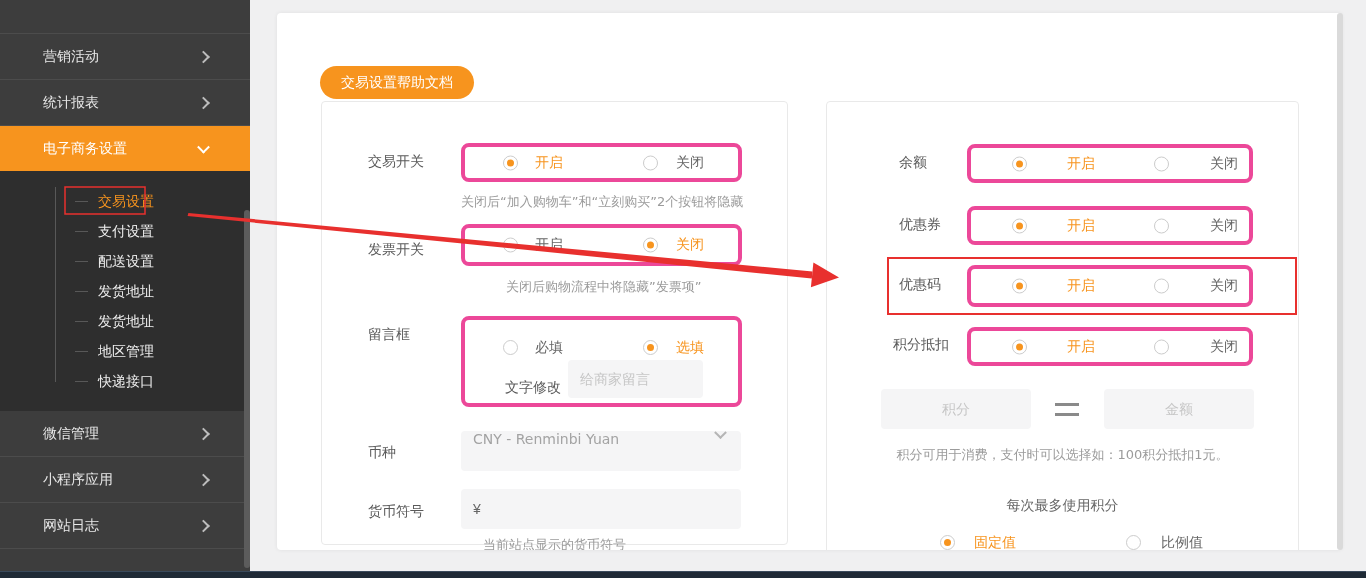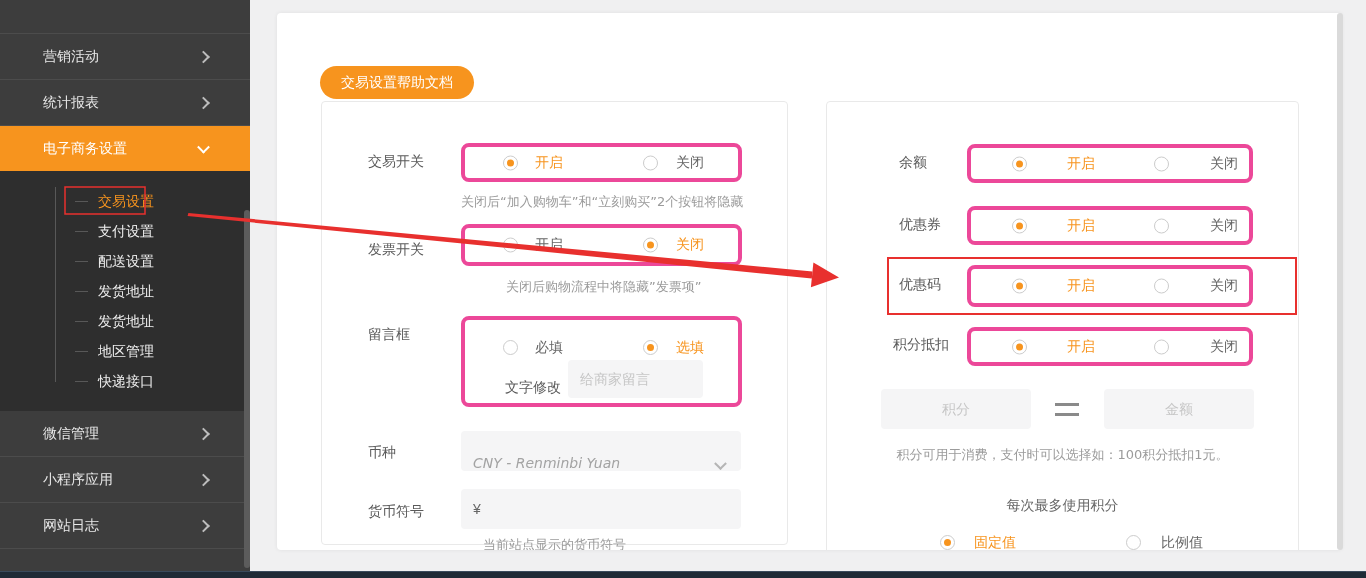--- a/index.html
+++ b/index.html
@@ -40,22 +40,22 @@
   .sw-box { position:absolute; background:#fff; border:4px solid #ec4899; border-radius:8px; }
   .radio { position:absolute; width:15px; height:15px; border:1px solid #ccc; border-radius:50%; background:#fff; cursor:pointer; }
   .radio.sel::after { content:''; position:absolute; left:3px; top:3px; width:7px; height:7px; border-radius:50%; background:#f7941e; }
   .rlab { position:absolute; font-size:14px; color:#666; white-space:nowrap; cursor:pointer; }
   .rlab.sel { color:#f7941e; }
   .mid { top:50%; transform:translateY(-50%); }
   .ginput { position:absolute; background:#f5f5f6; border:0; border-radius:4px; color:#666;
             font-family:Liberation Sans, sans-serif; font-size:14px; padding:0 12px; outline:none; }
   .ginput::placeholder { color:#c6c6c6; }
   .ginput.center { text-align:center; }
-  .gselect { position:absolute; background:#f5f5f6; border-radius:4px; display:flex; align-items:flex-end;
-             justify-content:space-between; padding:0 16px 0 12px; color:#a3a3a3; cursor:pointer;font-style:italic; }
+  .gselect { position:absolute; background:#f5f5f6; border-radius:4px; display:flex; align-items:flex-start;
+             justify-content:space-between; padding:0 16px 0 12px; color:#a3a3a3; cursor:pointer; }
   .gselect .sel-chev { width:9px; height:9px; border-right:2px solid #b5b5b5; border-bottom:2px solid #b5b5b5;
                        transform:rotate(45deg) translate(-2px,-2px); }
   .equals { position:absolute; width:24px; height:13px; border-top:3px solid #8a8a8a; border-bottom:3px solid #8a8a8a; }
   .centered { left:0; width:100%; text-align:center; white-space:nowrap; }
   
   .annotations { position:absolute; left:0; top:0; width:1366px; height:578px; z-index:40; pointer-events:none; }
   .taskbar { position:absolute; left:0; bottom:0; width:1366px; height:7px; background:#1f2a36;
              border-top:1px solid #3a4a5c; z-index:50; }
 </style>
 </head>

